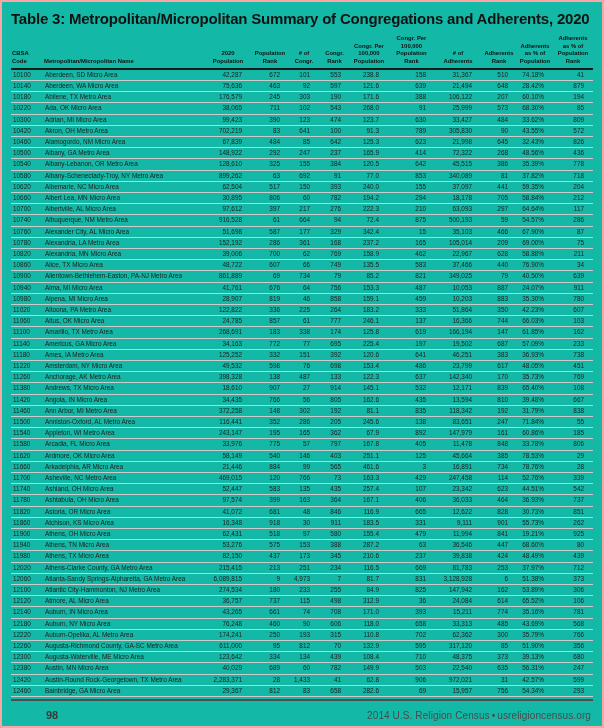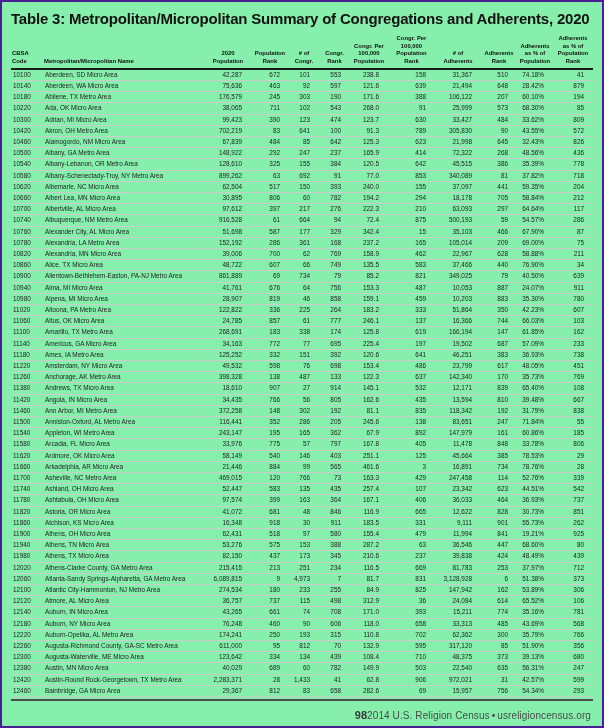--- a/index.html
+++ b/index.html
@@ -1,19 +1,19 @@
 <!DOCTYPE html>
 <html><head>
 <meta charset="utf-8">
 <style>
   html,body { margin:0; padding:0; background:#fff; }
   body { width:604px; height:728px; font-family:"Liberation Sans", sans-serif; }
   .page {
     box-sizing:border-box; width:604px; height:728px;
-    border:2px solid #4c1d95; position:relative; background:#86efac; overflow:hidden;
+    border:2px solid #fca5a5; position:relative; background:#14b8a6; overflow:hidden;
   }
   .page-title {
     font-size:15px; font-weight:bold; color:#111; letter-spacing:-0.2px;
     margin:8px 0 0 9px;
   }
   table.data {
     table-layout:fixed; border-collapse:collapse;
     width:582px; margin:8px 8px 0 9px;
   }
   thead th {
@@ -35,21 +35,21 @@
   col.c4 { width:30px; }  col.c5 { width:31px; }
   col.c6 { width:38px; }  col.c7 { width:47px; }
   col.c8 { width:46px; }  col.c9 { width:36px; }
   col.c10 { width:36px; } col.c11 { width:40px; }
   .footer-rule {
     position:absolute; left:9px; right:9px; bottom:25px;
     border-top:2.5px solid #4d4d4d;
   }
   .footer {
     position:absolute; left:11px; right:11px; bottom:5px;
-    display:flex; justify-content:flex-end; align-items:baseline;padding-left:33px;
+    display:flex; justify-content:space-between; align-items:baseline;padding-left:33px;
   }
   .page-number { font-size:11px; font-weight:bold; color:#3a3a3a; }
   .source-line { font-size:10px; color:#4a4a4a; letter-spacing:0.1px; }
   .source-line .bullet { font-weight:bold; padding:0 2px; }
 </style>
 </head>
 <body>
 
 <div class="page">
   <div class="page-title">Table 3: Metropolitan/Micropolitan Summary of Congregations and Adherents, 2020</div>

